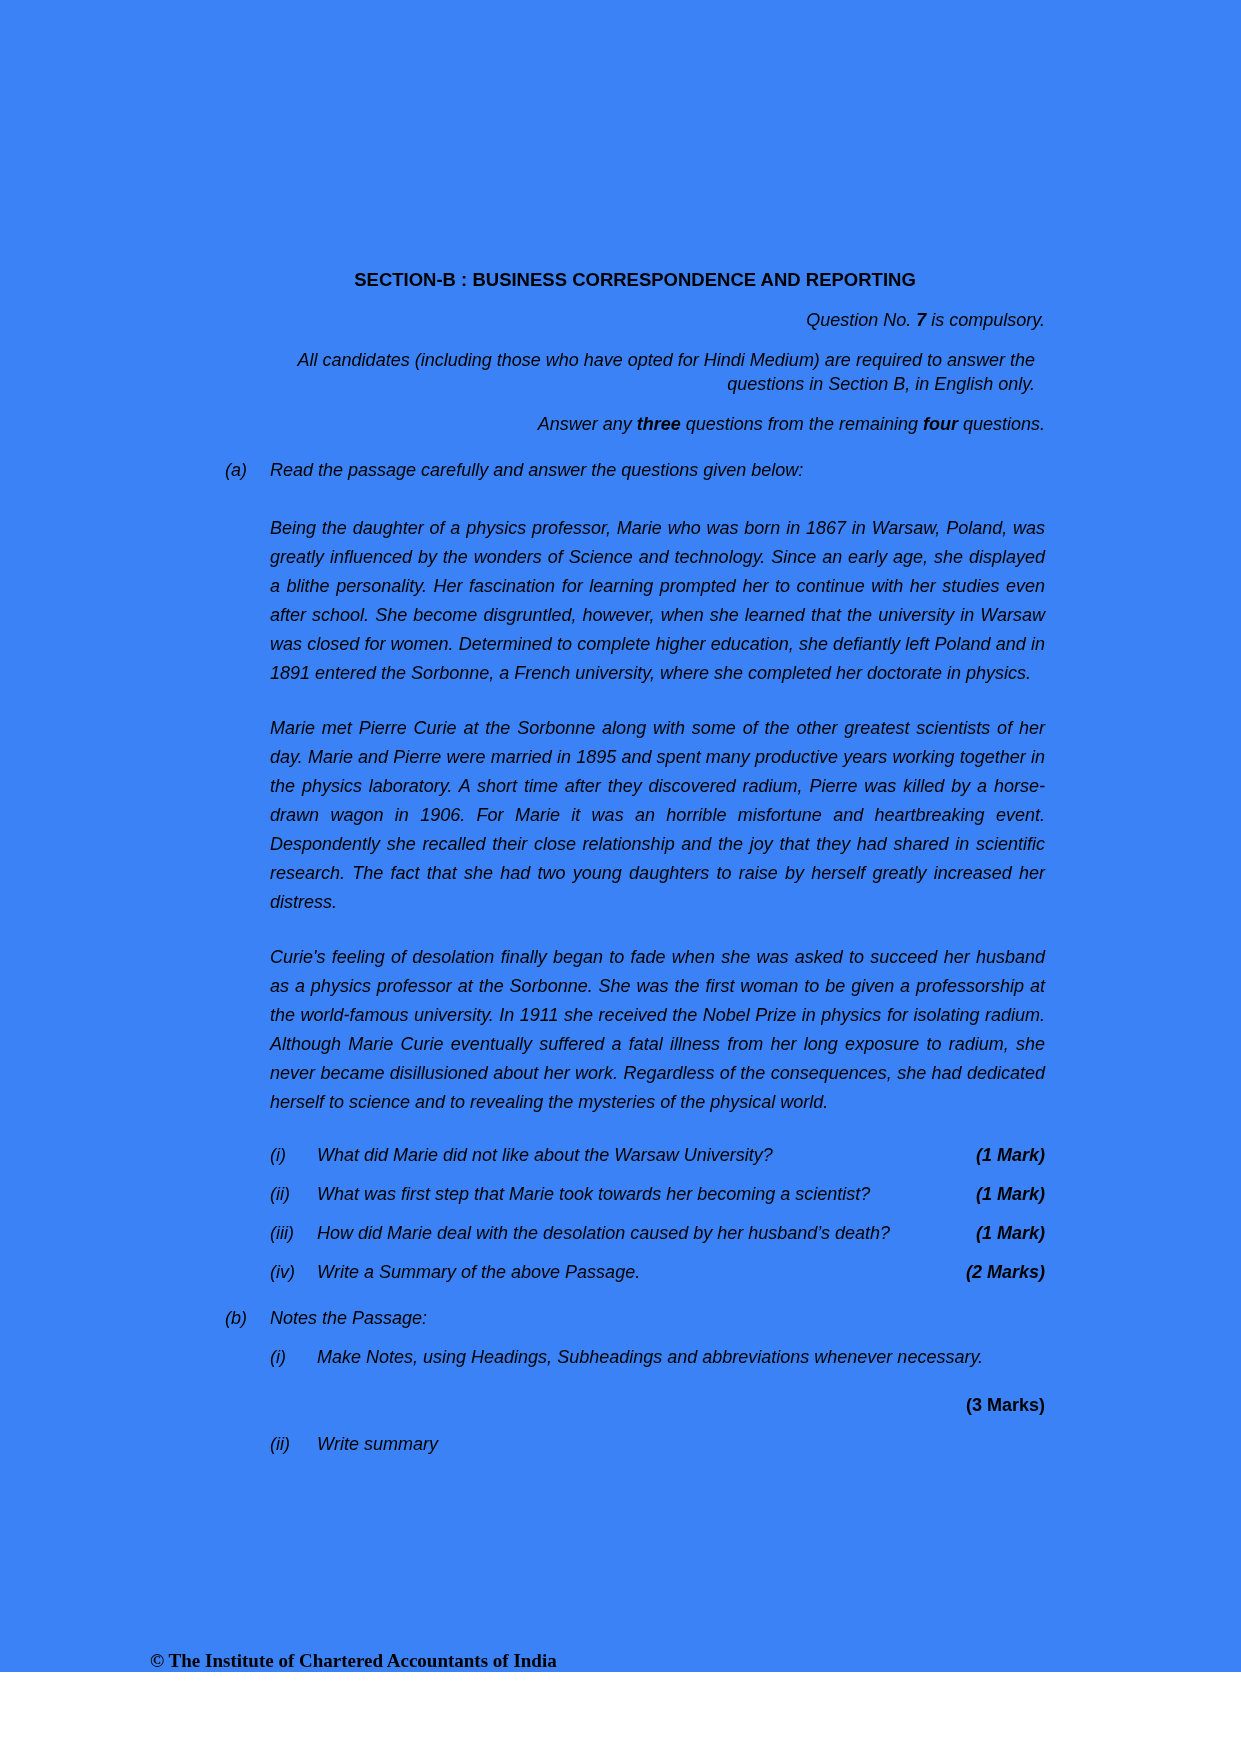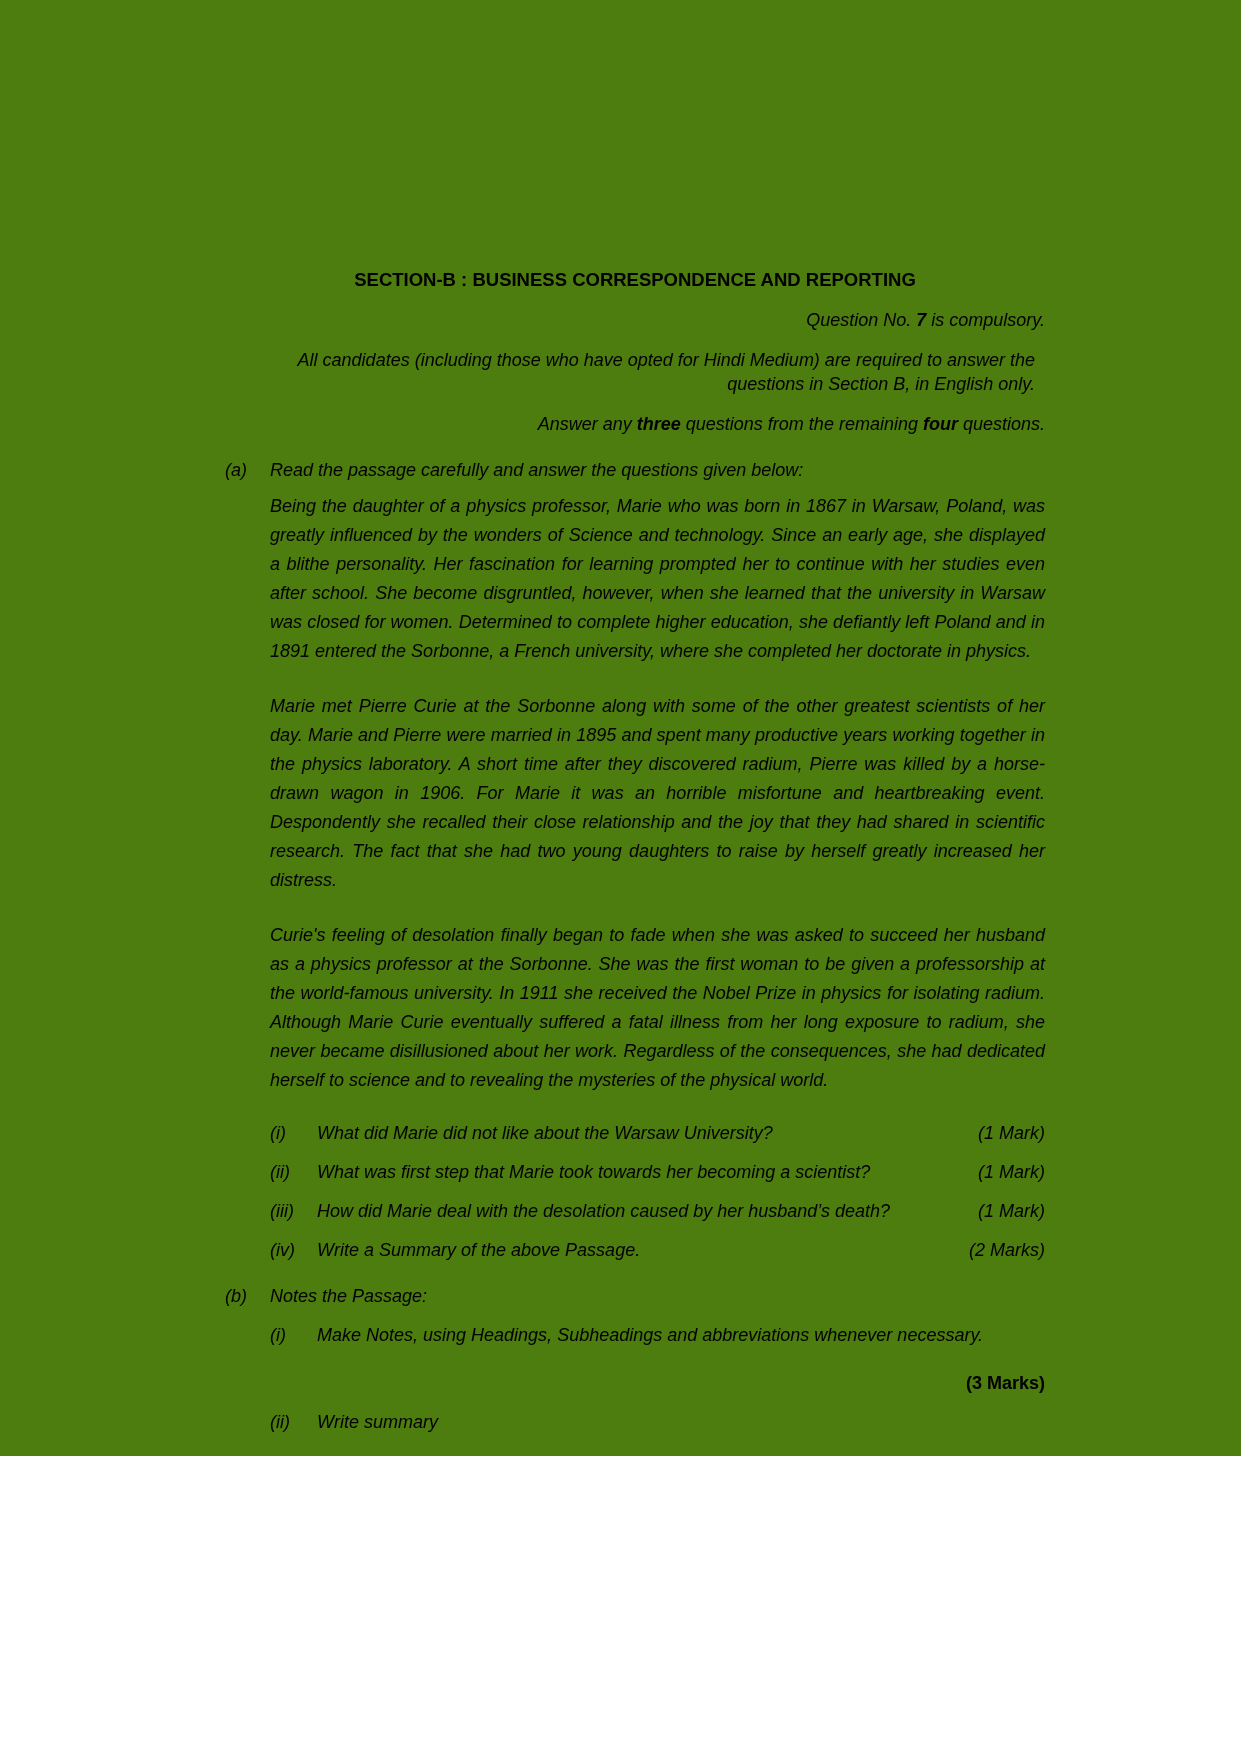--- a/index.html
+++ b/index.html
@@ -1,20 +1,20 @@
 <!DOCTYPE html>
 <html><head>
 <meta charset="utf-8">
 <style>
   html, body { margin: 0; padding: 0; background: #ffffff; }
   .page {
     position: relative;
     width: 1241px;
-    height: 1456px;
-    background: #4d7c0f;
+    height: 1672px;
+    background: #3b82f6;
     color: #000000;
     font-family: "Liberation Sans", sans-serif;
     overflow: hidden;
   }
   .content {
     position: absolute;
     left: 225px;
     top: 268px;
     width: 820px;
   }
@@ -43,40 +43,40 @@
     margin-top: 28px;
   }
   .part-row {
     display: flex;
     margin-top: 22px;
     font-style: italic;
     font-size: 18px;
     line-height: 24px;
   }
   .part-label { flex: 0 0 45px; }
-  .passage { margin-left: 45px; margin-top: 10px; }
+  .passage { margin-left: 45px; margin-top: 32px; }
   .passage p {
     margin: 0 0 26px 0;
     font-style: italic;
     font-size: 18px;
     line-height: 29px;
     text-align: justify;
   }
   .subq {
     display: flex;
     margin-left: 45px;
     margin-top: 15px;
     font-style: italic;
     font-size: 18px;
     line-height: 24px;
   }
   .subq .sq-label { flex: 0 0 47px; }
   .subq .sq-text { flex: 1; }
   .subq .sq-marks {
-    font-weight: 400;
+    font-weight: 700;
     margin-left: 14px;
     white-space: nowrap;
     text-align: right;
   }
   .marks-line {
     text-align: right;
     font-weight: 700;
     font-size: 18px;
     line-height: 24px;
     margin-top: 24px;

